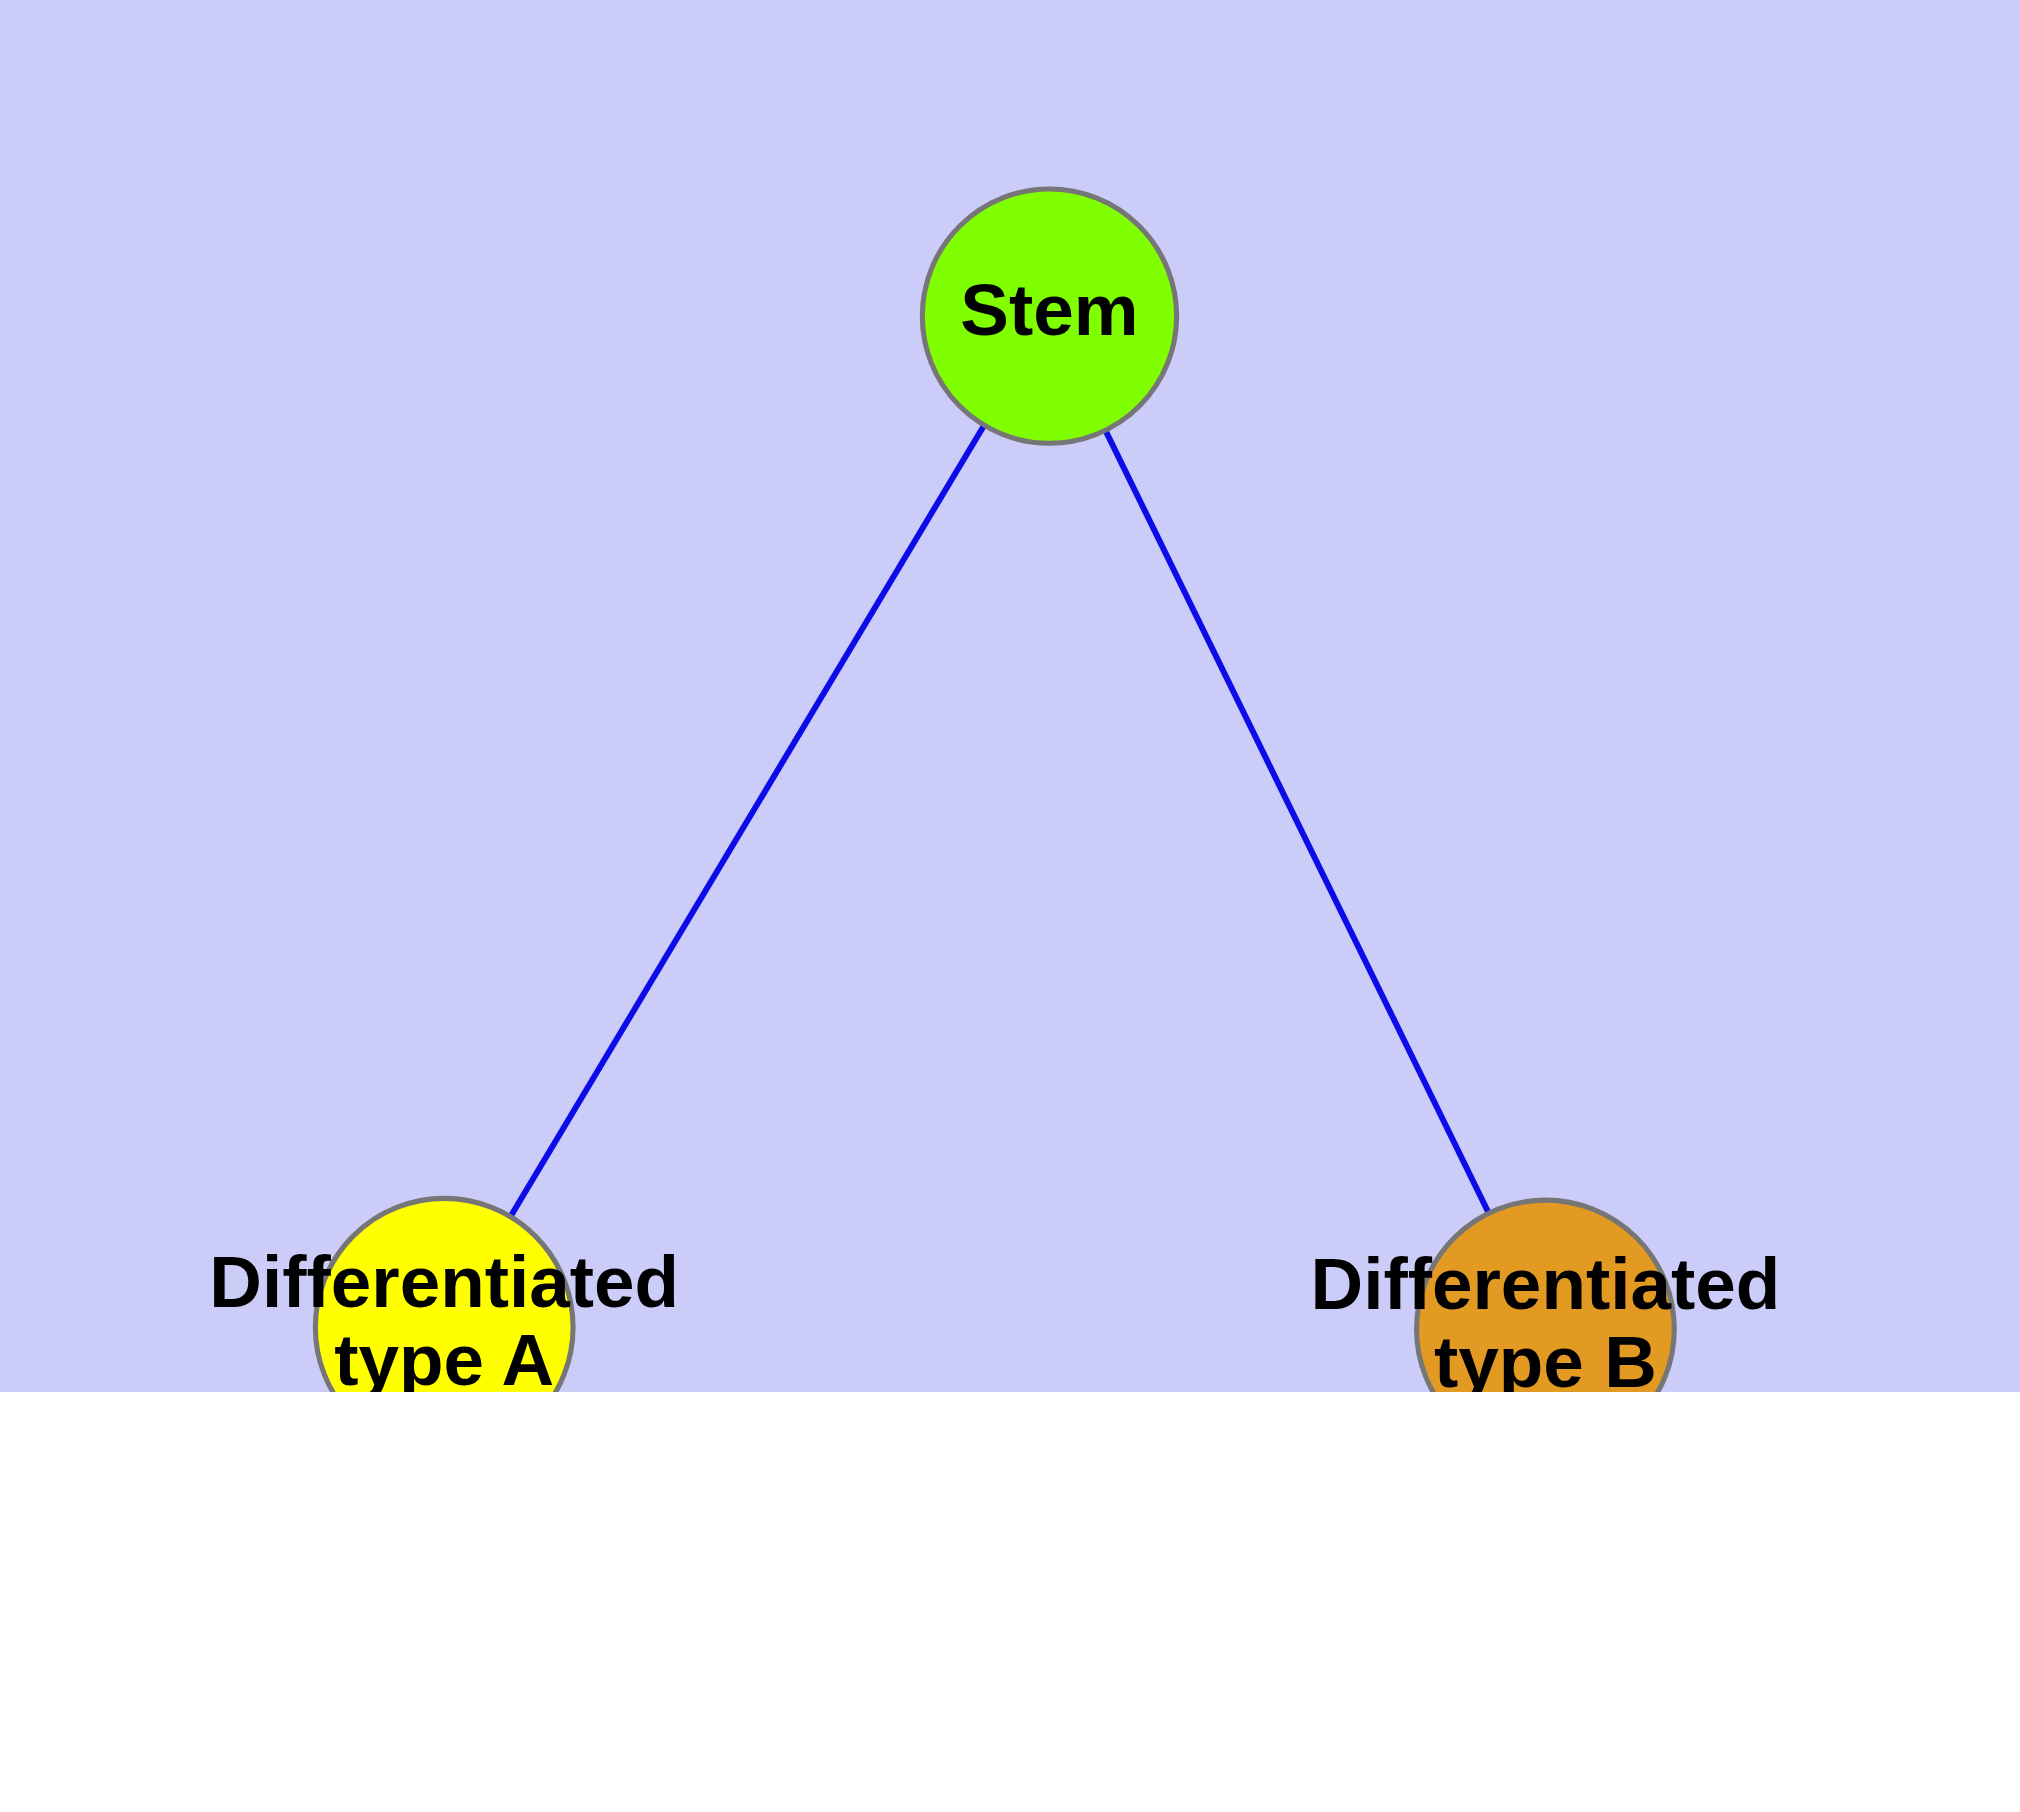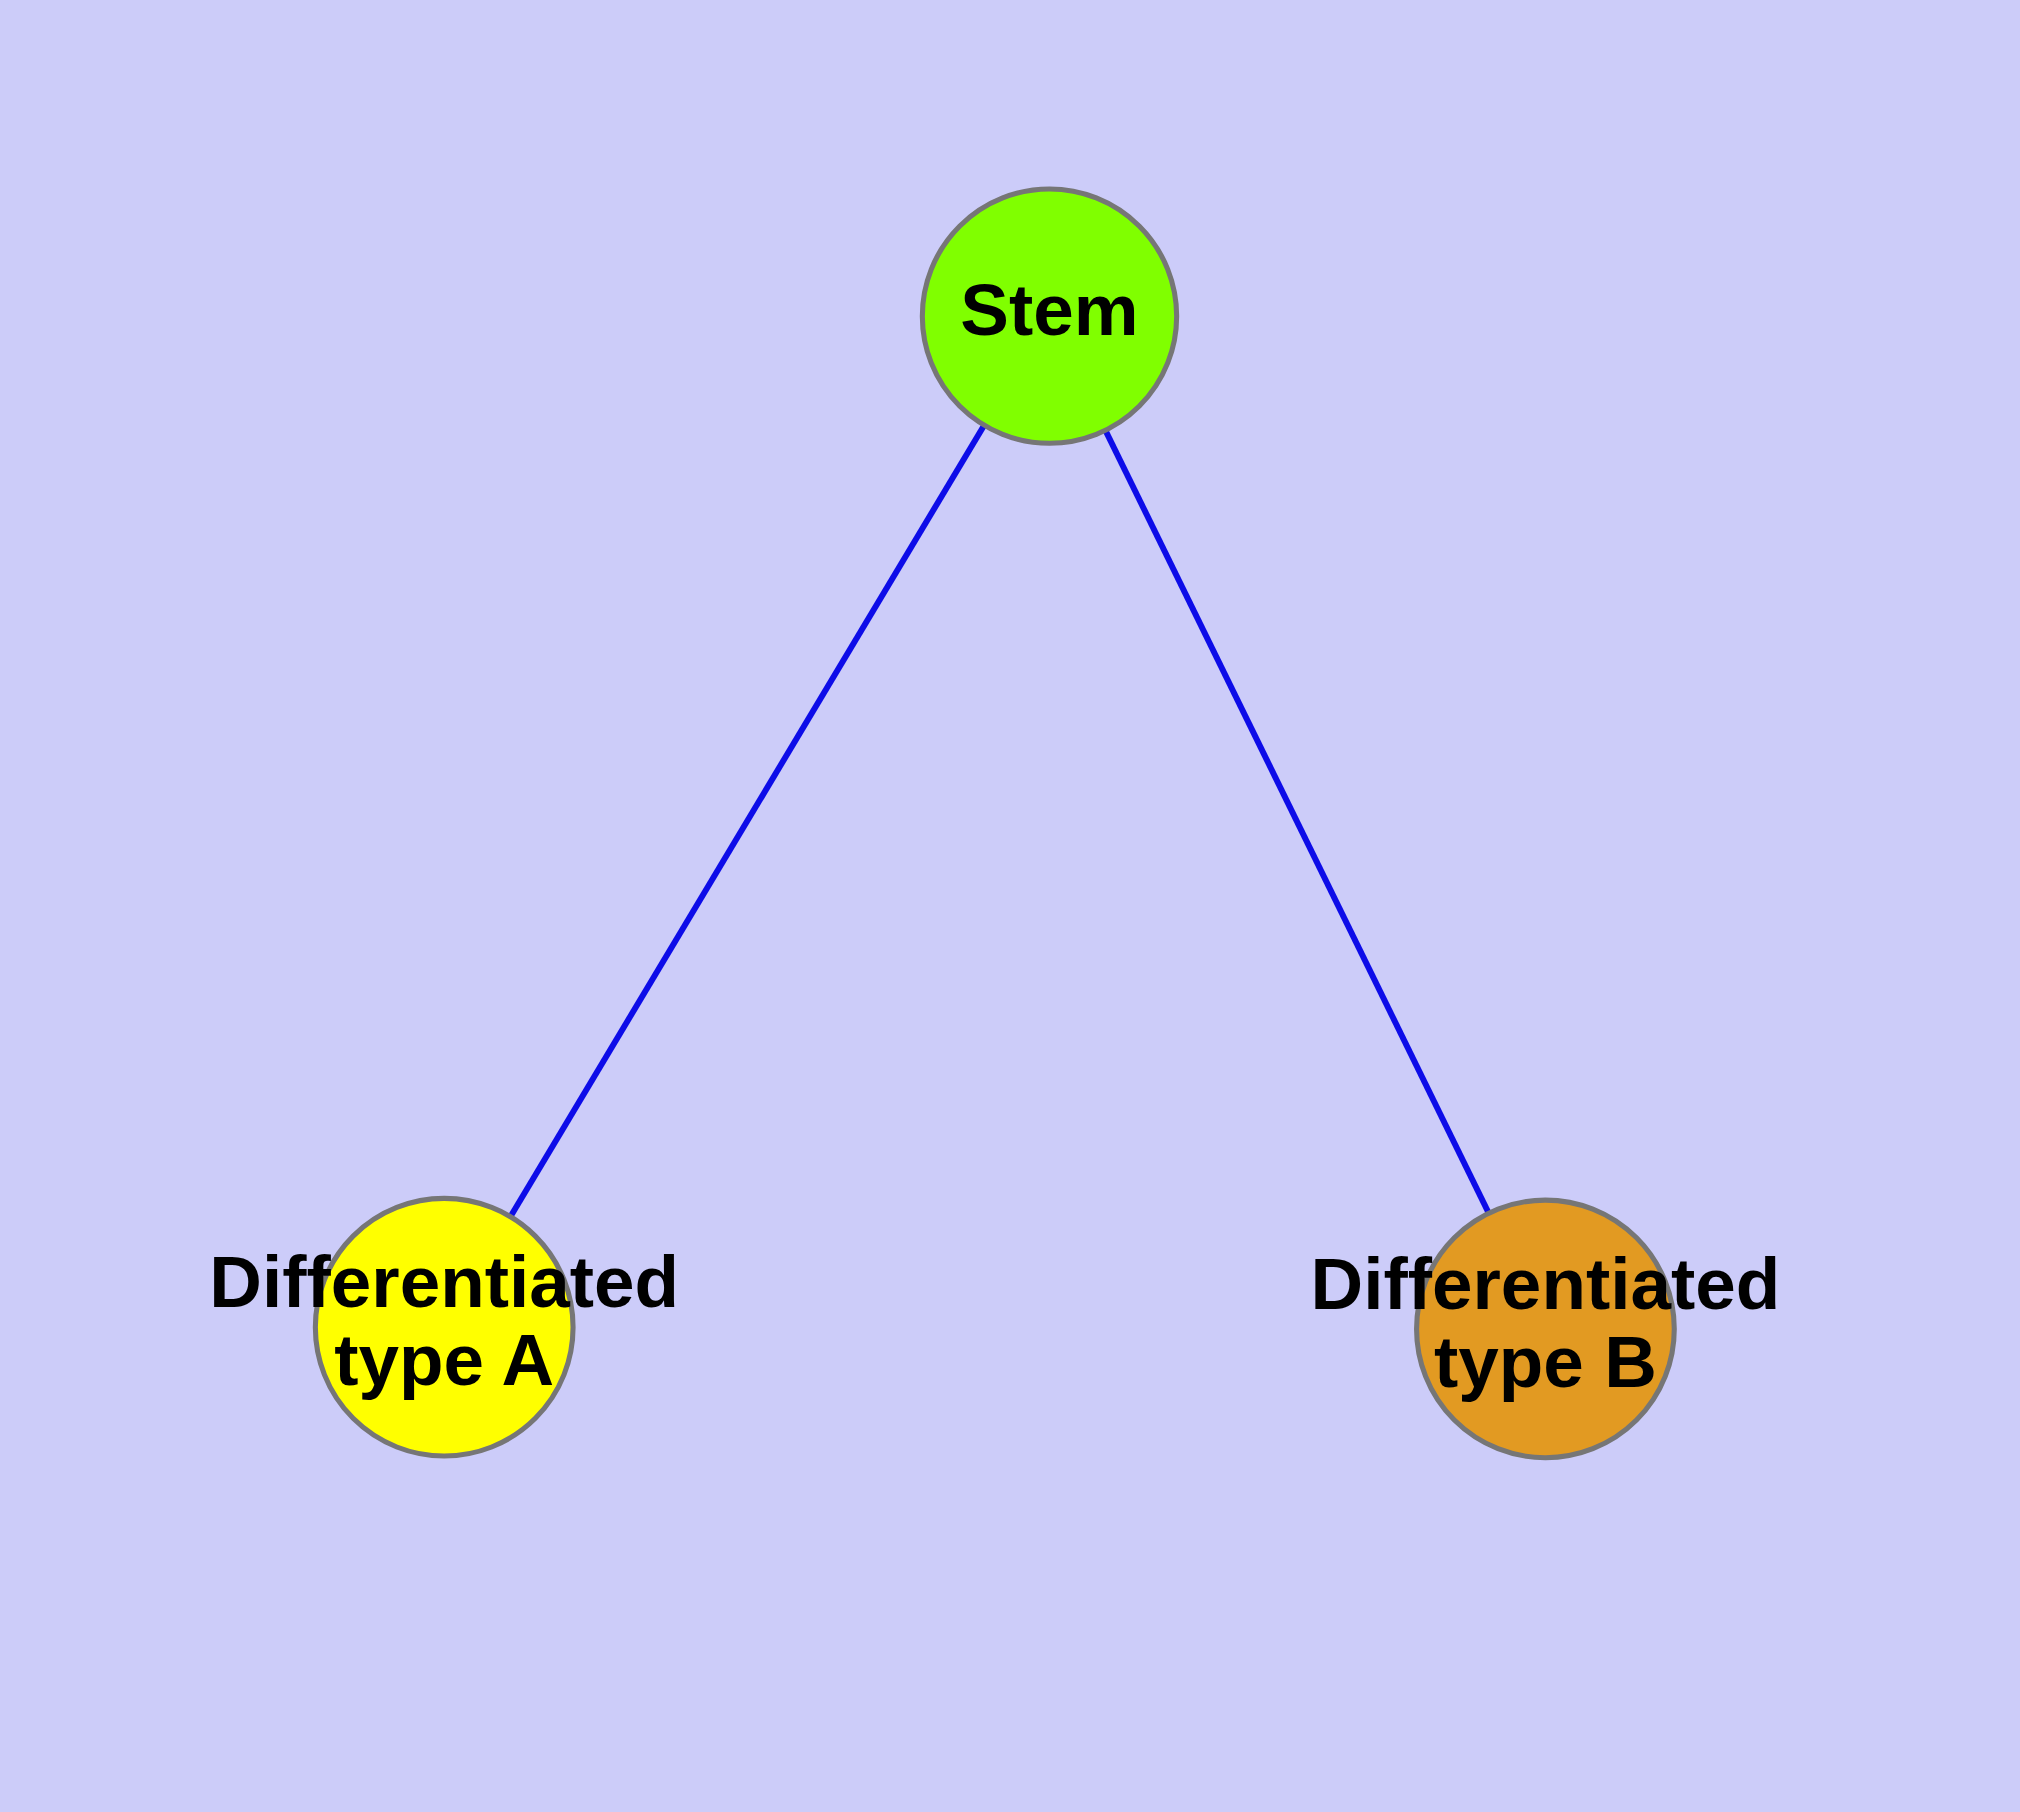--- a/index.html
+++ b/index.html
@@ -27,21 +27,21 @@
     font-weight: bold;
     fill: #000000;
     text-anchor: middle;
     dominant-baseline: middle;
     paint-order: normal;
   }
 </style>
 </head>
 <body>
 
-<div id="canvas" style="width: 2021px; height: 1812px; background: #15803d;">
+<div id="canvas" style="width: 2021px; height: 1392px; background: #15803d;">
   <svg id="graph-svg" viewBox="0 0 2384 2138" preserveAspectRatio="none" xmlns="http://www.w3.org/2000/svg" style="width: 2021px; height: 1812px;">
 
     <rect id="bg-rect" x="0" y="0" width="2384" height="2138" fill="#ccccf9"></rect>
 
     <g id="edges-layer">
         <line x1="1238" y1="373" x2="524" y2="1566" stroke="#0d0ce8" stroke-width="7" stroke-linecap="butt"></line>
         <line x1="1238" y1="373" x2="1823" y2="1568" stroke="#0d0ce8" stroke-width="7" stroke-linecap="butt"></line>
       </g>
     <g id="nodes-layer">
         <circle cx="1238" cy="373" r="150" fill="#80ff00" stroke="#767676" stroke-width="6"></circle>

